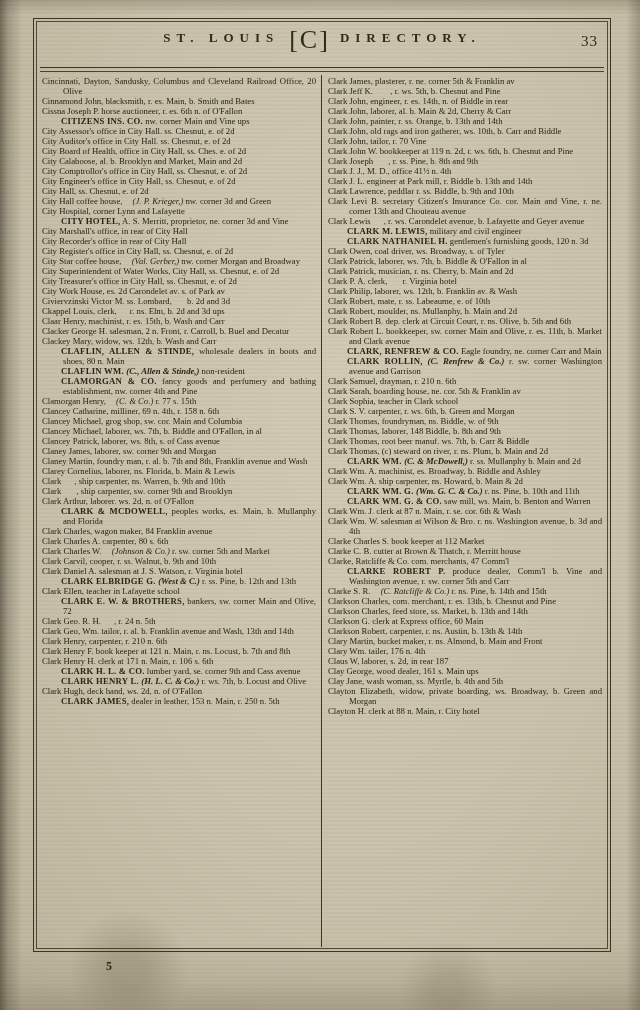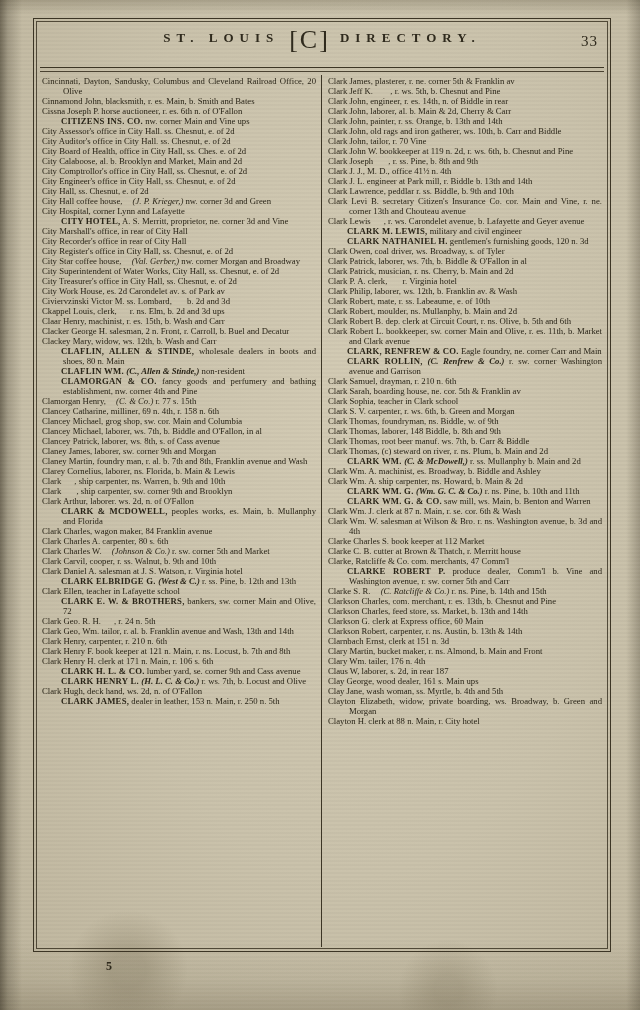--- a/index.html
+++ b/index.html
@@ -187,21 +187,20 @@
         <div class="entry"><span class="seg-n">Clark Wm. W. salesman at Wilson &amp; Bro. r. ns. Washington avenue, b. 3d and 4th</span></div>
         <div class="entry"><span class="seg-n">Clarke Charles S. book keeper at 112 Market</span></div>
         <div class="entry"><span class="seg-n">Clarke C. B. cutter at Brown &amp; Thatch, r. Merritt house</span></div>
         <div class="entry"><span class="seg-n">Clarke, Ratcliffe &amp; Co. com. merchants, 47 Comm'l</span></div>
         <div class="entry"><span class="seg-b">CLARKE ROBERT P.</span><span class="seg-n"> produce dealer, Comm'l b. Vine and Washington avenue, r. sw. corner 5th and Carr</span></div>
         <div class="entry"><span class="seg-n">Clarke S. R. </span><span class="seg-i">(C. Ratcliffe &amp; Co.)</span><span class="seg-n"> r. ns. Pine, b. 14th and 15th</span></div>
         <div class="entry"><span class="seg-n">Clarkson Charles, com. merchant, r. es. 13th, b. Chesnut and Pine</span></div>
         <div class="entry"><span class="seg-n">Clarkson Charles, feed store, ss. Market, b. 13th and 14th</span></div>
         <div class="entry"><span class="seg-n">Clarkson G. clerk at Express office, 60 Main</span></div>
         <div class="entry"><span class="seg-n">Clarkson Robert, carpenter, r. ns. Austin, b. 13th &amp; 14th</span></div>
-        <div class="entry"><span class="seg-n">Clarnbach Ernst, clerk at 151 n. 3d</span></div>
         <div class="entry"><span class="seg-n">Clary Martin, bucket maker, r. ns. Almond, b. Main and Front</span></div>
         <div class="entry"><span class="seg-n">Clary Wm. tailer, 176 n. 4th</span></div>
         <div class="entry"><span class="seg-n">Claus W, laborer, s. 2d, in rear 187</span></div>
         <div class="entry"><span class="seg-n">Clay George, wood dealer, 161 s. Main ups</span></div>
         <div class="entry"><span class="seg-n">Clay Jane, wash woman, ss. Myrtle, b. 4th and 5th</span></div>
         <div class="entry"><span class="seg-n">Clayton Elizabeth, widow, private boarding, ws. Broadway, b. Green and Morgan</span></div>
         <div class="entry"><span class="seg-n">Clayton H. clerk at 88 n. Main, r. City hotel</span></div>
       </div>
   </div>
 </div>

